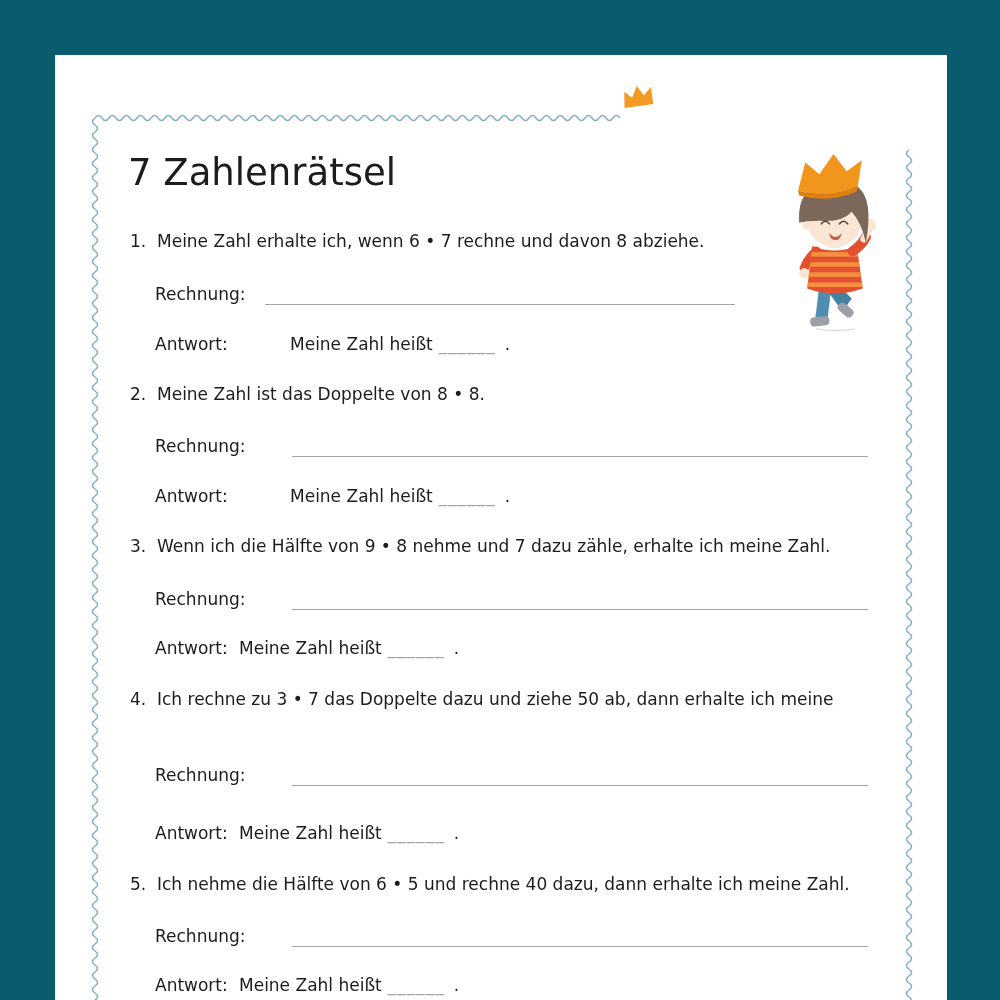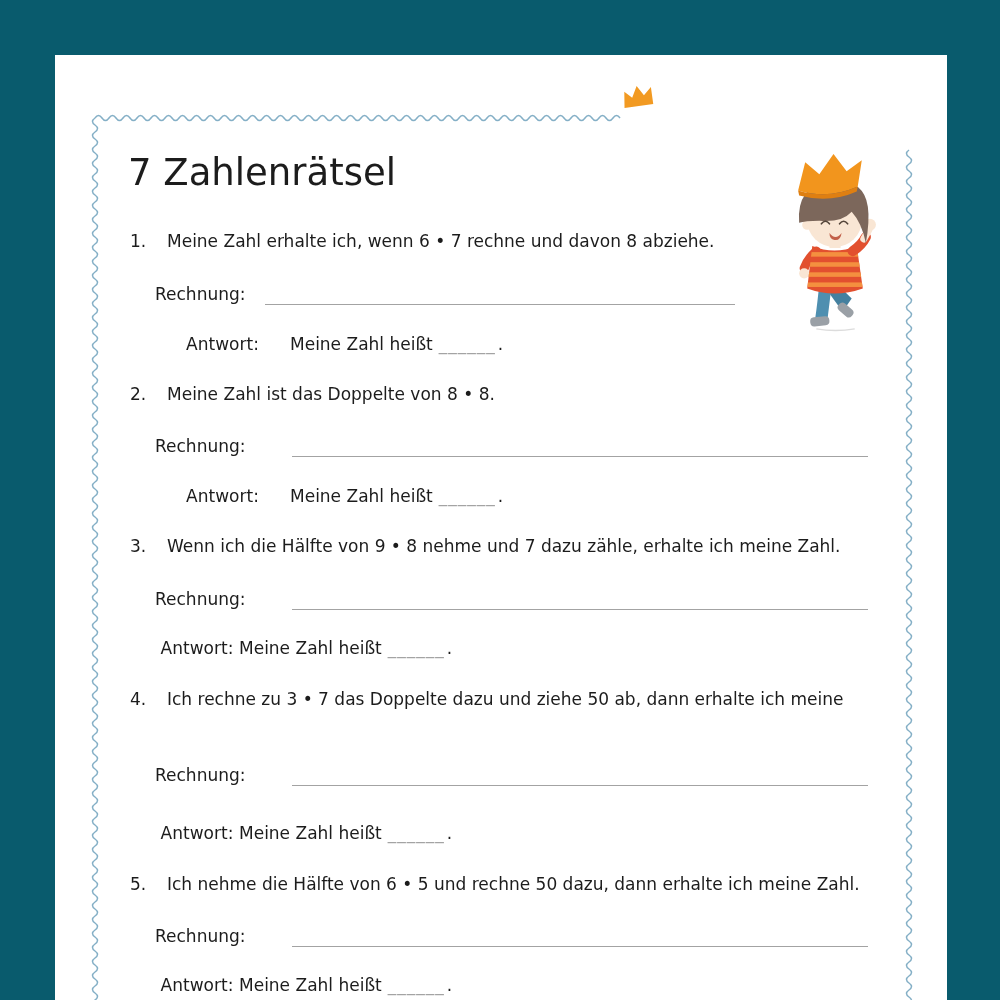--- a/index.html
+++ b/index.html
@@ -25,25 +25,25 @@
   .title{
     position:absolute;left:73px;top:96px;
     font-size:37px;color:var(--ink,#1c1c1c);white-space:nowrap;
   }
 
   .row{
     position:absolute;display:flex;align-items:flex-start;
     font-size:17px;line-height:27px;color:var(--ink,#1c1c1c);white-space:nowrap;
   }
   .num{width:27px;flex:none;}
-  .stext span{display:block;margin-left:10px;}
-  .lab{flex:none;text-align:center;}
+  .stext span{display:block;}
+  .lab{flex:none;}
   .answer.wide .lab{width:135px;}
   .answer.narrow .lab{width:84px;}
-  .ablank{color:var(--line,#9a9a9a);margin:0 2px 0 6px;letter-spacing:1px;}
+  .ablank{color:var(--line,#9a9a9a);margin:0 9px 0 6px;letter-spacing:1px;}
   .uline{position:absolute;height:0;border-top:1.6px solid var(--line,#a6a6a6);}
 
   
   .s1{left:75px;top:173px}.r1{left:100px;top:226px}.a1{left:100px;top:276px}
   .s2{left:75px;top:326px}.r2{left:100px;top:378px}.a2{left:100px;top:428px}
   .s3{left:75px;top:478px}.r3{left:100px;top:531px}.a3{left:100px;top:580px}
   .s4{left:75px;top:631px}.r4{left:100px;top:707px}.a4{left:100px;top:765px}
   .s5{left:75px;top:816px}.r5{left:100px;top:868px}.a5{left:100px;top:917px}
   .ln1{left:210px;top:249px;width:470px}
   .ln2{left:237px;top:401px;width:576px}
@@ -134,21 +134,21 @@
   <div class="row a4 answer narrow">
     <span class="lab">Antwort:</span>
     <span>Meine Zahl heißt</span>
     <span class="ablank">______</span>
     <span>.</span>
   </div>
 
   <div class="row s5">
     <span class="num">5.</span>
     <span class="stext">
-        <span>Ich nehme die Hälfte von 6 • 5 und rechne 50 dazu, dann erhalte ich meine Zahl.</span>
+        <span>Ich nehme die Hälfte von 6 • 5 und rechne 40 dazu, dann erhalte ich meine Zahl.</span>
       </span>
   </div>
   <div class="row r5">
     <span class="lab">Rechnung:</span>
   </div>
   <div class="uline ln5"></div>
   <div class="row a5 answer narrow">
     <span class="lab">Antwort:</span>
     <span>Meine Zahl heißt</span>
     <span class="ablank">______</span>

